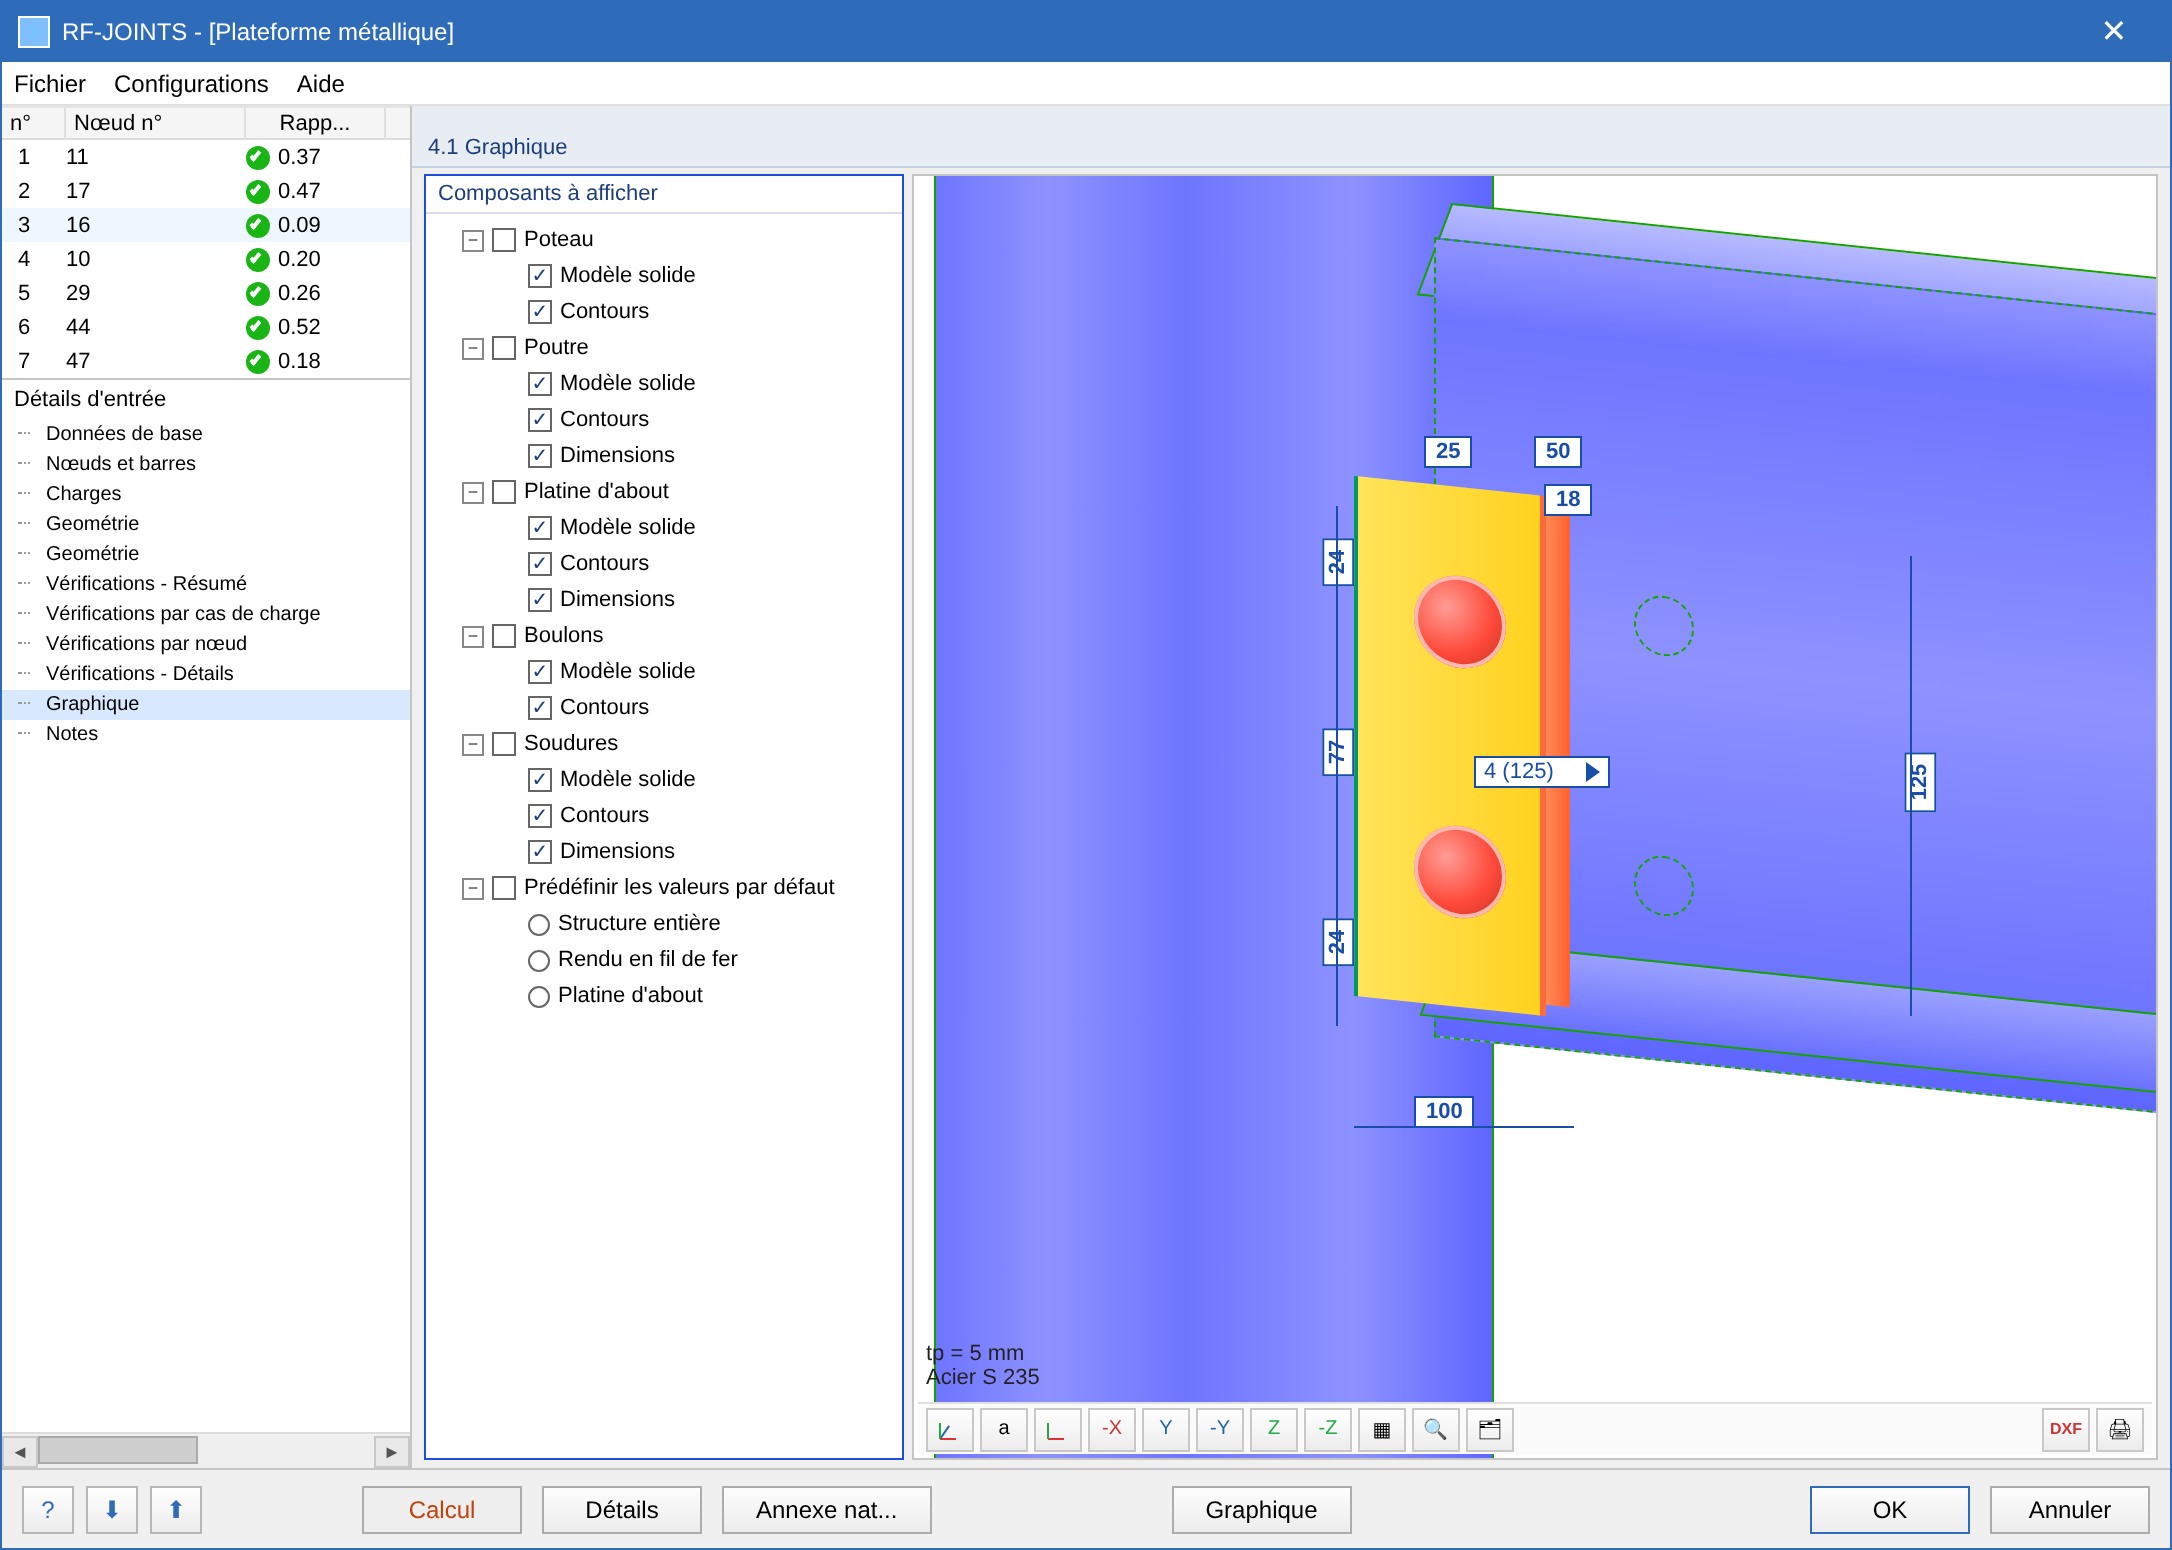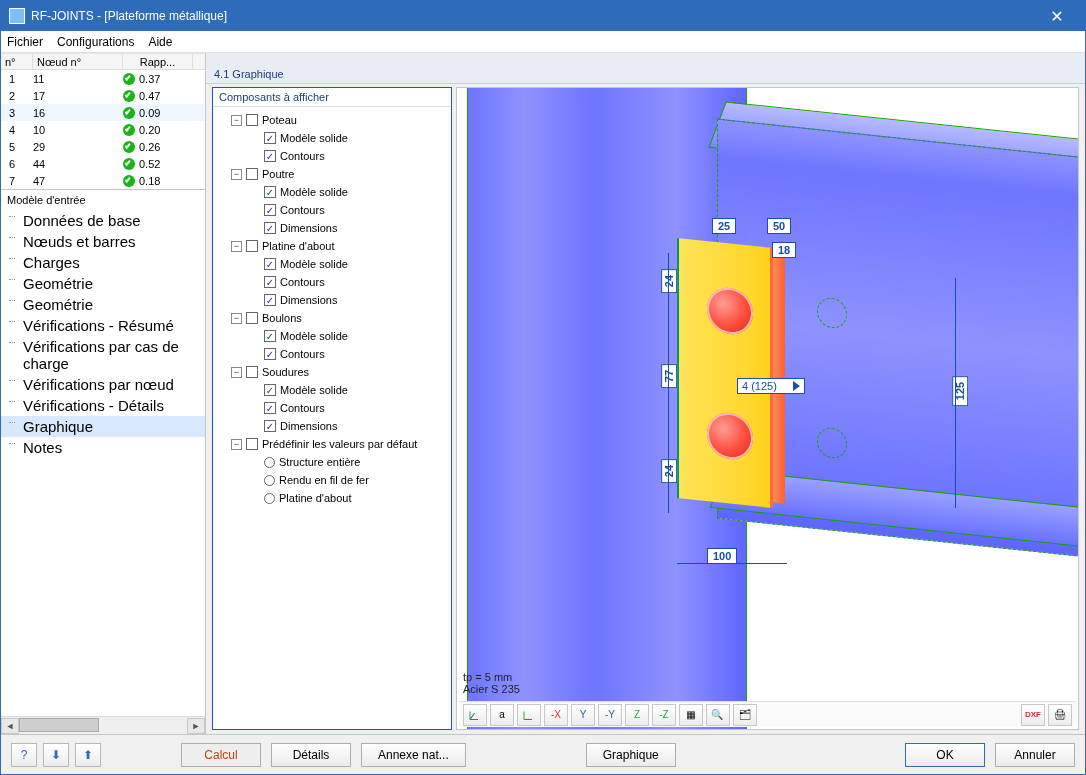--- a/index.html
+++ b/index.html
@@ -19,21 +19,21 @@
   .gc1{ width:32px; padding-left:8px;}
   .gc2{ width:90px;}
   .gc3{ width:70px; display:flex; align-items:center; gap:4px; justify-content:flex-start;}
   .grid-head .gc1,.grid-head .gc2,.grid-head .gc3{ border-right:1px solid #e0e0e0; padding:2px 4px;}
   .grid-head .gc3{ justify-content:center;}
   .grid-row.sel { background:#eef6ff;}
   .ok-badge{ width:12px; height:12px; border-radius:50%; background:#18b514; position:relative; display:inline-block;}
   .ok-badge::after{ content:""; position:absolute; left:2px; top:5px; width:3px; height:2px; background:#fff; transform:rotate(45deg);}
   .ok-badge::before{ content:""; position:absolute; left:4px; top:2px; width:2px; height:6px; background:#fff; transform:rotate(40deg);}
   .nav-section-title{ padding:4px 6px; font-size:11px; color:#000;}
-  .nav-item{ padding:2px 6px 2px 22px; font-size:15px; position:relative; cursor:default;}
+  .nav-item{ padding:2px 6px 2px 22px; font-size:10px; position:relative; cursor:default;}
   .nav-item::before{ content:""; position:absolute; left:8px; top:6px; width:6px; height:1px; border-top:1px dotted #999;}
   .nav-item.sel{ background:#d8e8ff;}
   .left-scroll{ flex:1; overflow:hidden;}
   .hscroll{ height:18px; background:#f0f0f0; border-top:1px solid #dcdcdc; display:flex; align-items:center;}
   .hscroll .arrow{ width:18px; height:16px; background:#e8e8e8; border:1px solid #c8c8c8; display:flex; align-items:center; justify-content:center; font-size:9px; color:#555;}
   .hscroll .track{ flex:1; height:16px; background:#efefef; position:relative;}
   .hscroll .thumb{ position:absolute; left:0; top:0; height:14px; width:80px; background:#cfcfcf; border:1px solid #aaa;}
   .right{ flex:1; display:flex; flex-direction:column; min-width:0; background:#f0f0f0;}
   .right-head{ height:20px; background:#e8edf4; color:#1a3e7a; font-size:11px; padding:15px 8px; border-bottom:1px solid #c5d0e0;}
   .right-body{ flex:1; display:flex; min-height:0;}
@@ -141,21 +141,21 @@
             </div>
             <div class="grid-row">
               <div class="gc1">7</div>
               <div class="gc2">47</div>
               <div class="gc3"><span class="ok-badge"></span>0.18</div>
             </div>
           </div>
       </div>
 
       <div class="left-scroll">
-        <div class="nav-section-title">Modèle d'entrée</div>
+        <div class="nav-section-title">Détails d'entrée</div>
         <div id="nav-input">
             <div class="nav-item">Données de base</div>
             <div class="nav-item">Nœuds et barres</div>
             <div class="nav-item">Charges</div>
             <div class="nav-item">Geométrie</div>
           </div>
         <div id="nav-result">
             <div class="nav-item">Geométrie</div>
             <div class="nav-item">Vérifications - Résumé</div>
             <div class="nav-item">Vérifications par cas de charge</div>

